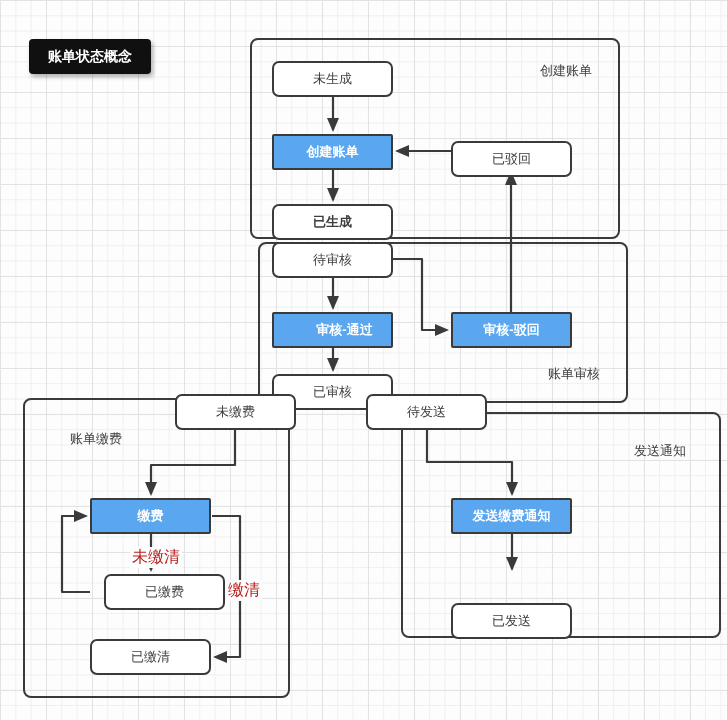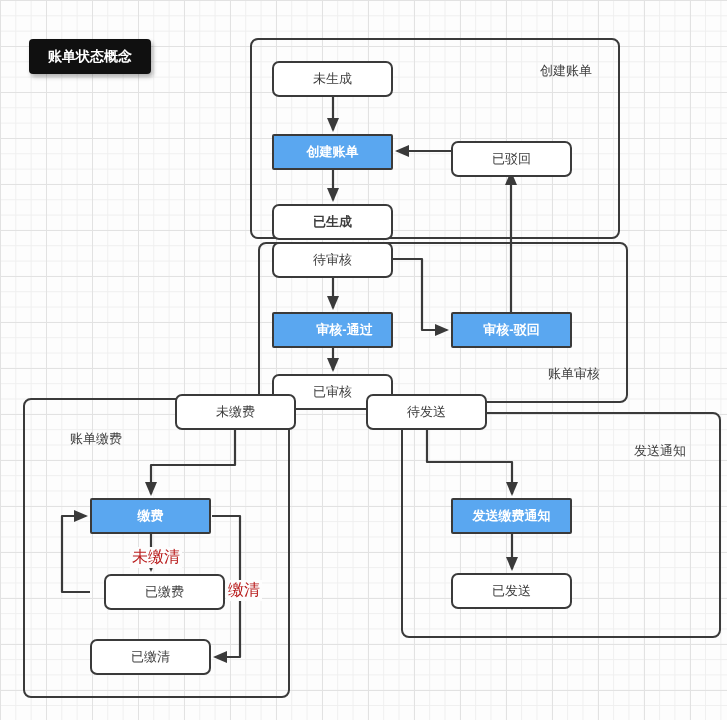--- a/index.html
+++ b/index.html
@@ -92,20 +92,20 @@
   <div class="node state" style="left:272px;top:242px;border-radius:7px;">待审核</div>
   <div class="node action" style="left:272px;top:312px;padding-left:24px;">审核-通过</div>
   <div class="node action" style="left:451px;top:312px;">审核-驳回</div>
   <div class="node state" style="left:272px;top:374px;">已审核</div>
   <div class="node state" style="left:175px;top:394px;">未缴费</div>
   <div class="node state" style="left:366px;top:394px;">待发送</div>
   <div class="node action" style="left:90px;top:498px;">缴费</div>
   <div class="node state" style="left:104px;top:574px;">已缴费</div>
   <div class="node state" style="left:90px;top:639px;">已缴清</div>
   <div class="node action" style="left:451px;top:498px;">发送缴费通知</div>
-  <div class="node state" style="left:451px;top:573px;">已发送</div>
+  <div class="node state" style="left:451px;top:603px;">已发送</div>
 
   <div class="edge-label" style="left:130px;top:547px;">未缴清</div>
   <div class="edge-label" style="left:226px;top:580px;">缴清</div>
 
   <div class="title-badge">账单状态概念</div>
 
 </div>
 
 </body></html>

